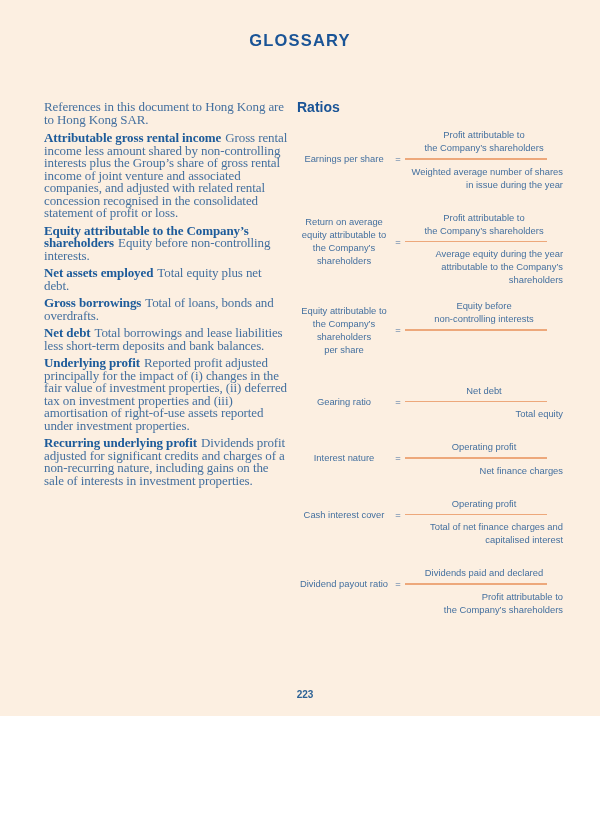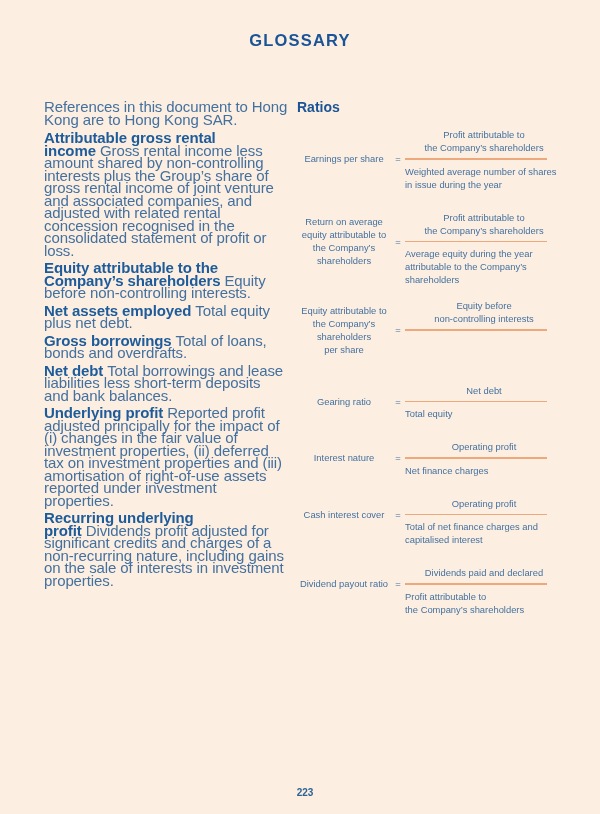--- a/index.html
+++ b/index.html
@@ -1,36 +1,37 @@
 <!DOCTYPE html>
 <html><head>
 <meta charset="utf-8">
 <style>
   * { margin:0; padding:0; box-sizing:border-box; }
   html,body { width:600px; height:814px; }
   body { font-family:"Liberation Sans", sans-serif; }
 
   .page {
-    position:relative; width:600px; height:814px;
+    position:relative; width:600px; height:716px;
     background:#fcefe1; overflow:hidden;
     color:#44709f;
   }
 
   .page-title {
     position:absolute; top:31px; left:0; right:0;
     text-align:center;
     font-size:16.5px; font-weight:bold; letter-spacing:1.2px;
     color:#1a5496;
   }
 
   
   .glossary-col {
     position:absolute; left:44px; top:101px; width:244px;
-    font-size:15px; line-height:12.5px; letter-spacing:-0.1px;
+    font-size:13px; line-height:12.5px; letter-spacing:-0.1px;
     color:#44709f;
+    font-family:Liberation Serif, serif;
   }
   .glossary-intro { margin-bottom:6px; }
   .glossary-entry { margin-bottom:5px; }
   .glossary-term { font-weight:bold; color:#1d5b9a; margin-right:4px; }
 
   
   .ratios-col {
     position:absolute; left:297px; top:101px; width:266px;
     font-size:9.4px; line-height:13px;
     color:#44709f;
@@ -50,21 +51,21 @@
     width:94px; flex:0 0 94px; text-align:center; white-space:pre;
   }
   .ratio-eq { width:14px; flex:0 0 14px; text-align:center; }
   .ratio-frac {
     flex:1 1 auto; display:grid; grid-template-rows:1fr auto 1fr; min-height:0;
   }
   .ratio-num {
     align-self:end; text-align:center; white-space:pre; padding-bottom:4px;
   }
   .ratio-den {
-    align-self:start; text-align:left; white-space:pre; padding-top:5px;
+    align-self:start; text-align:right; white-space:pre; padding-top:5px;
   }
   .frac-line {
     height:1.5px; width:142px; margin-right:auto;
     background:#eda87b;
   }
 
   .page-number {
     position:absolute; bottom:16px; left:0; right:0;
     text-align:center; font-size:10px; font-weight:bold; color:#2d6295;padding-left:10px;
   }

